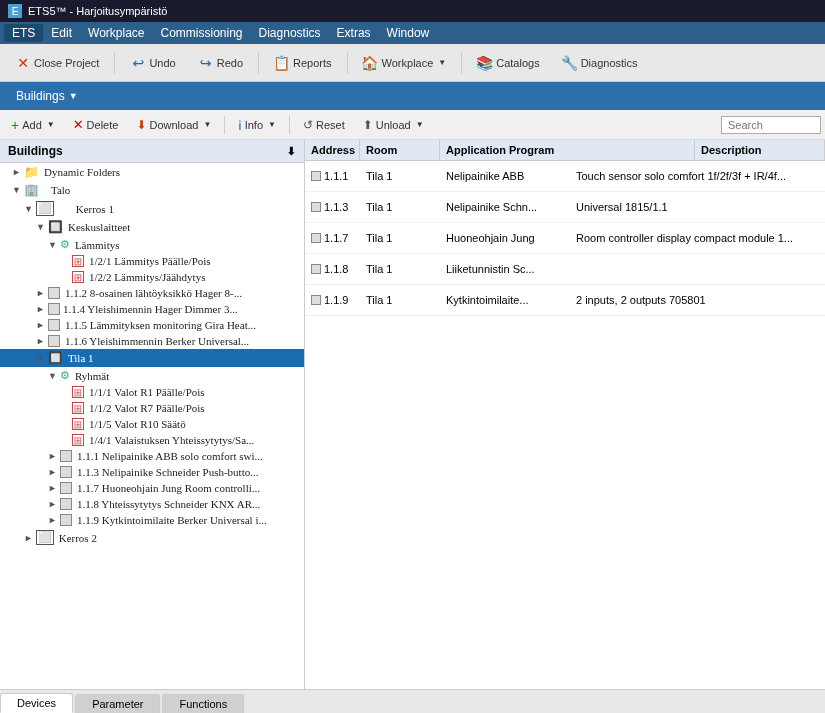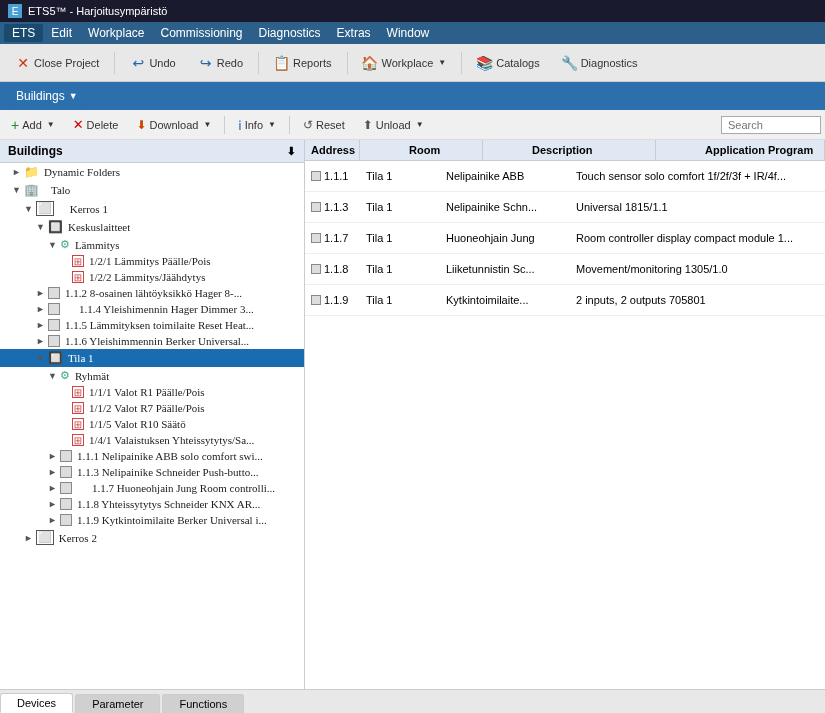--- a/index.html
+++ b/index.html
@@ -39,21 +39,21 @@
     .panel-header { background: #e0e8f4; padding: 4px 8px; font-size: 12px; font-weight: bold; border-bottom: 1px solid #ccc; display: flex; align-items: center; gap: 4px; }
 
     
     .tree-item { display: flex; align-items: center; gap: 2px; padding: 2px 0; cursor: pointer; white-space: nowrap; overflow: hidden; }
     .tree-item.selected { background: #1a6cb0; color: white; }
     .tree-item.selected .item-label { color: white; }
     .item-label { font-size: 11px; color: #222; overflow: hidden; text-overflow: ellipsis; font-family: Liberation Serif, serif; }
 
     
     .right-panel { flex: 1; display: flex; flex-direction: column; background: white; overflow: hidden; }
-    .table-header { display: flex; background: #e0e8f4; border-bottom: 1px solid #ccc; gap: 43px; }
+    .table-header { display: flex; background: #e0e8f4; border-bottom: 1px solid #ccc; }
     .th { padding: 4px 6px; font-size: 11px; font-weight: bold; border-right: 1px solid #ccc; flex-shrink: 0; }
     .th-addr { width: 55px; }
     .th-room { width: 80px; }
     .th-desc { width: 130px; }
     .th-app { flex: 1; }
     .table-body { overflow-y: auto; flex: 1; }
     .table-row { display: flex; border-bottom: 1px solid #eee; align-items: center; }
     .td { padding: 9px 6px; font-size: 11px; flex-shrink: 0; overflow: hidden; text-overflow: ellipsis; white-space: nowrap; }
     .td-addr { width: 55px; display: flex; align-items: center; gap: 3px; }
     .td-room { width: 80px; }
@@ -180,21 +180,21 @@
           <span class="item-label" style="margin-left:3px;">Dynamic Folders</span>
         </div>
         <div class="tree-item" style="padding-left: 12px;">
           <span style="font-size:9px; color:#555; width:10px; flex-shrink:0;">▼</span>
           <span style="font-size:12px;">🏢</span>
           <span class="item-label" style="margin-left:10px;">Talo</span>
         </div>
         <div class="tree-item" style="padding-left: 24px;">
           <span style="font-size:9px; color:#555; width:10px; flex-shrink:0;">▼</span>
           <span style="font-size:11px; border:1px solid #555; padding:0 1px; color:#333;">⬜</span>
-          <span class="item-label" style="margin-left:14px;">Kerros 1</span>
+          <span class="item-label" style="margin-left:20px;">Kerros 1</span>
         </div>
         <div class="tree-item" style="padding-left: 36px;">
           <span style="font-size:9px; color:#555; width:10px; flex-shrink:0;">▼</span>
           <span style="font-size:12px; color:#555;">🔲</span>
           <span class="item-label" style="margin-left:3px;">Keskuslaitteet</span>
         </div>
         <div class="tree-item" style="padding-left: 48px;">
           <span style="font-size:9px; color:#555; width:10px; flex-shrink:0;">▼</span>
           <span style="font-size:11px; color:#4a8;">⚙</span>
           <span class="item-label" style="margin-left:3px;">Lämmitys</span>
@@ -210,26 +210,26 @@
           <span class="item-label" style="margin-left:3px;">1/2/2 Lämmitys/Jäähdytys</span>
         </div>
         <div class="tree-item" style="padding-left: 36px;">
           <span style="font-size:9px; color:#555; width:10px; flex-shrink:0;">►</span>
           <span style="font-size:10px; color:#555; border:1px solid #888; background:#ddd; width:12px; height:12px; display:inline-flex; align-items:center; justify-content:center;"> </span>
           <span class="item-label" style="margin-left:3px;">1.1.2 8-osainen lähtöyksikkö Hager 8-...</span>
         </div>
         <div class="tree-item" style="padding-left: 36px;">
           <span style="font-size:9px; color:#555; width:10px; flex-shrink:0;">►</span>
           <span style="font-size:10px; color:#555; border:1px solid #888; background:#ddd; width:12px; height:12px; display:inline-flex; align-items:center; justify-content:center;"> </span>
-          <span class="item-label" style="margin-left:17px;">1.1.4 Yleishimennin Hager Dimmer 3...</span>
-        </div>
-        <div class="tree-item" style="padding-left: 36px;">
-          <span style="font-size:9px; color:#555; width:10px; flex-shrink:0;">►</span>
-          <span style="font-size:10px; color:#555; border:1px solid #888; background:#ddd; width:12px; height:12px; display:inline-flex; align-items:center; justify-content:center;"> </span>
-          <span class="item-label" style="margin-left:3px;">1.1.5 Lämmityksen toimilaite Reset Heat...</span>
+          <span class="item-label" style="margin-left:1px;">1.1.4 Yleishimennin Hager Dimmer 3...</span>
+        </div>
+        <div class="tree-item" style="padding-left: 36px;">
+          <span style="font-size:9px; color:#555; width:10px; flex-shrink:0;">►</span>
+          <span style="font-size:10px; color:#555; border:1px solid #888; background:#ddd; width:12px; height:12px; display:inline-flex; align-items:center; justify-content:center;"> </span>
+          <span class="item-label" style="margin-left:3px;">1.1.5 Lämmityksen monitoring Gira Heat...</span>
         </div>
         <div class="tree-item" style="padding-left: 36px;">
           <span style="font-size:9px; color:#555; width:10px; flex-shrink:0;">►</span>
           <span style="font-size:10px; color:#555; border:1px solid #888; background:#ddd; width:12px; height:12px; display:inline-flex; align-items:center; justify-content:center;"> </span>
           <span class="item-label" style="margin-left:3px;">1.1.6 Yleishimmennin Berker Universal...</span>
         </div>
         <div class="tree-item selected" style="padding-left: 36px;">
           <span style="font-size:9px; color:#555; width:10px; flex-shrink:0;">▼</span>
           <span style="font-size:12px; color:#555;">🔲</span>
           <span class="item-label" style="margin-left:3px;">Tila 1</span>
@@ -265,21 +265,21 @@
           <span class="item-label" style="margin-left:3px;">1.1.1 Nelipainike ABB solo comfort swi...</span>
         </div>
         <div class="tree-item" style="padding-left: 48px;">
           <span style="font-size:9px; color:#555; width:10px; flex-shrink:0;">►</span>
           <span style="font-size:10px; color:#555; border:1px solid #888; background:#ddd; width:12px; height:12px; display:inline-flex; align-items:center; justify-content:center;"> </span>
           <span class="item-label" style="margin-left:3px;">1.1.3 Nelipainike Schneider Push-butto...</span>
         </div>
         <div class="tree-item" style="padding-left: 48px;">
           <span style="font-size:9px; color:#555; width:10px; flex-shrink:0;">►</span>
           <span style="font-size:10px; color:#555; border:1px solid #888; background:#ddd; width:12px; height:12px; display:inline-flex; align-items:center; justify-content:center;"> </span>
-          <span class="item-label" style="margin-left:18px;">1.1.7 Huoneohjain Jung Room controlli...</span>
+          <span class="item-label" style="margin-left:3px;">1.1.7 Huoneohjain Jung Room controlli...</span>
         </div>
         <div class="tree-item" style="padding-left: 48px;">
           <span style="font-size:9px; color:#555; width:10px; flex-shrink:0;">►</span>
           <span style="font-size:10px; color:#555; border:1px solid #888; background:#ddd; width:12px; height:12px; display:inline-flex; align-items:center; justify-content:center;"> </span>
           <span class="item-label" style="margin-left:3px;">1.1.8 Yhteissytytys Schneider KNX AR...</span>
         </div>
         <div class="tree-item" style="padding-left: 48px;">
           <span style="font-size:9px; color:#555; width:10px; flex-shrink:0;">►</span>
           <span style="font-size:10px; color:#555; border:1px solid #888; background:#ddd; width:12px; height:12px; display:inline-flex; align-items:center; justify-content:center;"> </span>
           <span class="item-label" style="margin-left:3px;">1.1.9 Kytkintoimilaite Berker Universal i...</span>
@@ -289,22 +289,22 @@
           <span style="font-size:11px; border:1px solid #555; padding:0 1px; color:#333;">⬜</span>
           <span class="item-label" style="margin-left:3px;">Kerros 2</span>
         </div>
       </div>
   </div>
 
   <div class="right-panel">
     <div class="table-header">
       <div class="th th-addr">Address</div>
       <div class="th th-room">Room</div>
+      <div class="th th-app">Application Program</div>
       <div class="th th-desc">Description</div>
-      <div class="th th-app">Application Program</div>
     </div>
     <div class="table-body" id="table-body">
     <div class="table-row">
     <div class="td td-addr">
       <span style="width:10px; height:10px; border:1px solid #888; background:#ddd; display:inline-block; flex-shrink:0;"></span>
       <span>1.1.1</span>
     </div>
     <div class="td td-room">Tila 1</div>
     <div class="td td-desc">Nelipainike ABB</div>
     <div class="td td-app">Touch sensor solo comfort 1f/2f/3f + IR/4f...</div>
@@ -327,21 +327,20 @@
     <div class="td td-desc">Huoneohjain Jung</div>
     <div class="td td-app">Room controller display compact module 1...</div>
   </div>
         <div class="table-row">
     <div class="td td-addr">
       <span style="width:10px; height:10px; border:1px solid #888; background:#ddd; display:inline-block; flex-shrink:0;"></span>
       <span>1.1.8</span>
     </div>
     <div class="td td-room">Tila 1</div>
     <div class="td td-desc">Liiketunnistin Sc...</div>
-    <div class="td td-app">Movement/monitoring 1305/1.0</div>
   </div>
         <div class="table-row">
     <div class="td td-addr">
       <span style="width:10px; height:10px; border:1px solid #888; background:#ddd; display:inline-block; flex-shrink:0;"></span>
       <span>1.1.9</span>
     </div>
     <div class="td td-room">Tila 1</div>
     <div class="td td-desc">Kytkintoimilaite...</div>
     <div class="td td-app">2 inputs, 2 outputs 705801</div>
   </div>

